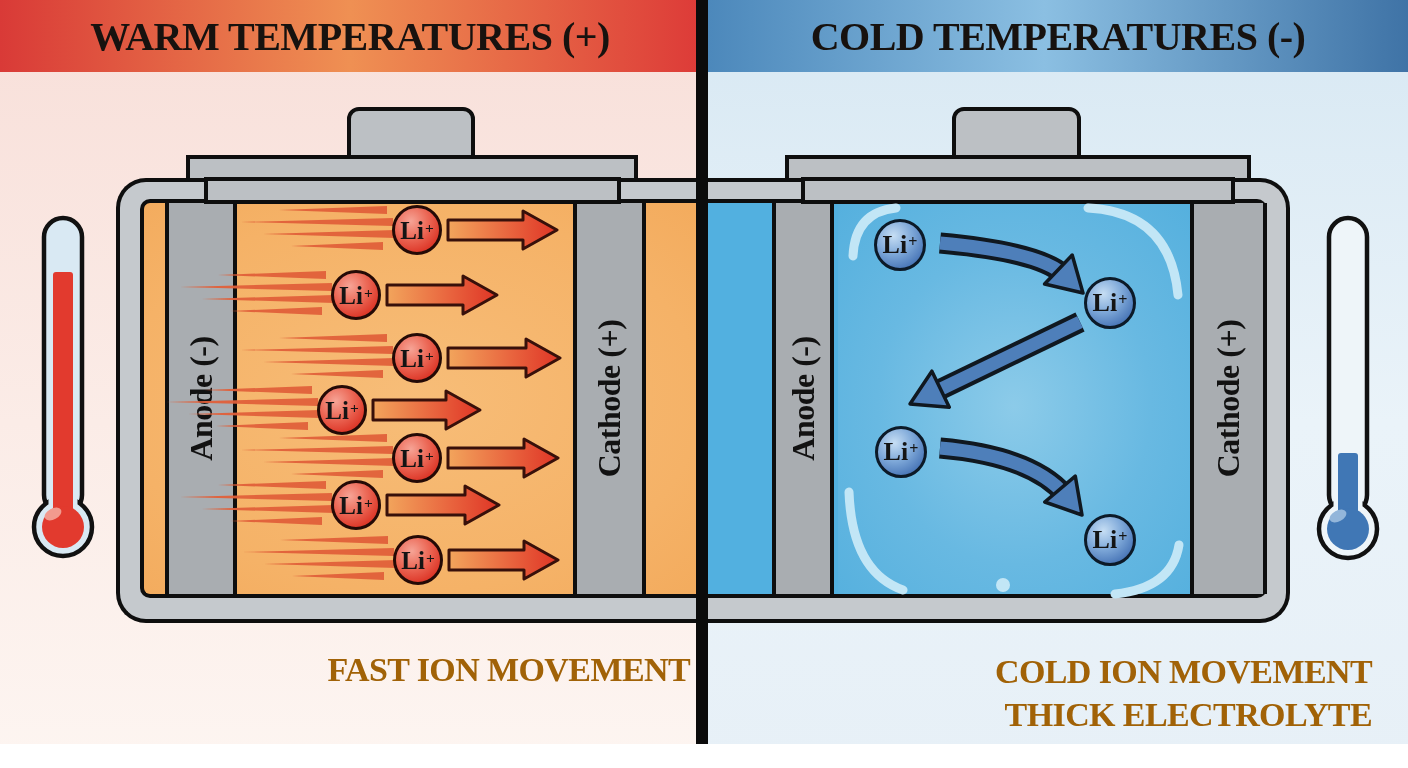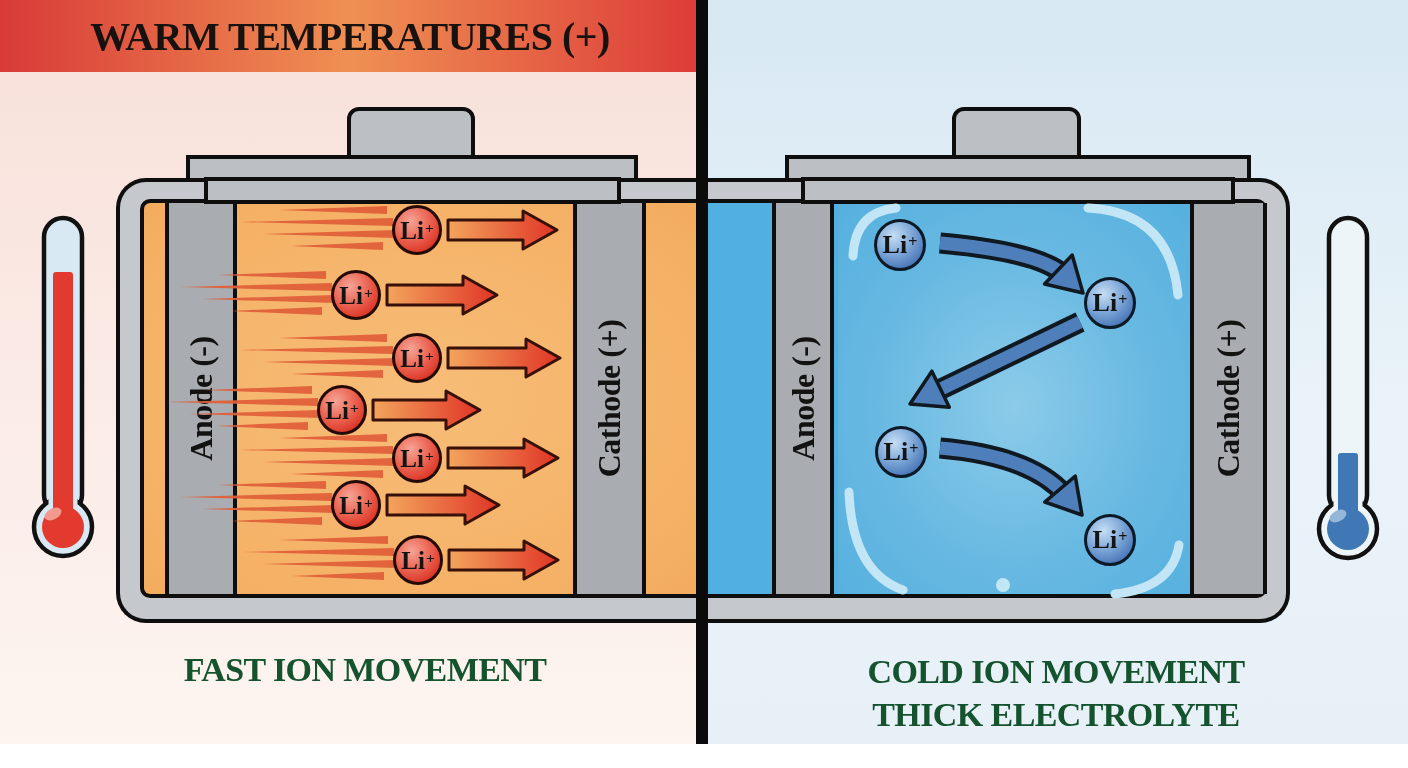--- a/index.html
+++ b/index.html
@@ -56,36 +56,39 @@
   .ion{position:absolute;border-radius:50%;display:flex;align-items:center;justify-content:center;
        font-weight:800;color:#141414;box-sizing:border-box;line-height:1;}
   .ion-red{width:50px;height:50px;border:3.5px solid #240a06;font-size:25px;
        background:radial-gradient(circle at 36% 30%, #f6a496 0%, #ec6a58 40%, #de3a2b 75%, #cf2d20 100%);}
   .ion-blue{width:52px;height:52px;border:3.5px solid #0c1a28;font-size:26px;
        background:radial-gradient(circle at 36% 30%, #c6def4 0%, #7fa9d9 42%, #4a77b8 78%, #3c66a6 100%);}
   .ion sup{font-size:0.62em;vertical-align:6px;margin-left:1px;}
 
   .divider{left:696px;top:0;width:12px;height:768px;background:#0b0b0b;}
 
-  .footer{text-align:center;font-weight:800;color:#14532d;font-size:34px;line-height:43px;letter-spacing:-0.6px;white-space:nowrap;}
+  .footer{text-align:right;font-weight:800;color:#a16207;font-size:34px;line-height:43px;letter-spacing:-0.6px;white-space:nowrap;}
   .footerL{left:40px;top:648px;width:650px;}
   .footerR{left:740px;top:650px;width:632px;}
 
   #fx{left:0;top:0;}
 </style>
 </head>
 <body>
 
 <div id="app">
 
   <div class="abs bg-left"></div>
   <div class="abs bg-right"></div>
 
   <div class="abs banner banner-left">
     <span>WARM TEMPERATURES (+)</span>
+  </div>
+  <div class="abs banner banner-right">
+    <span>COLD TEMPERATURES (-)</span>
   </div>
 
   <div class="abs metal tabL"></div>
   <div class="abs caseL"></div>
   <div class="abs innerL"></div>
   <div class="abs electrode anodeL">
     <span class="elabel">Anode (-)</span>
   </div>
   <div class="abs electrode cathodeL">
     <span class="elabel">Cathode (+)</span>

